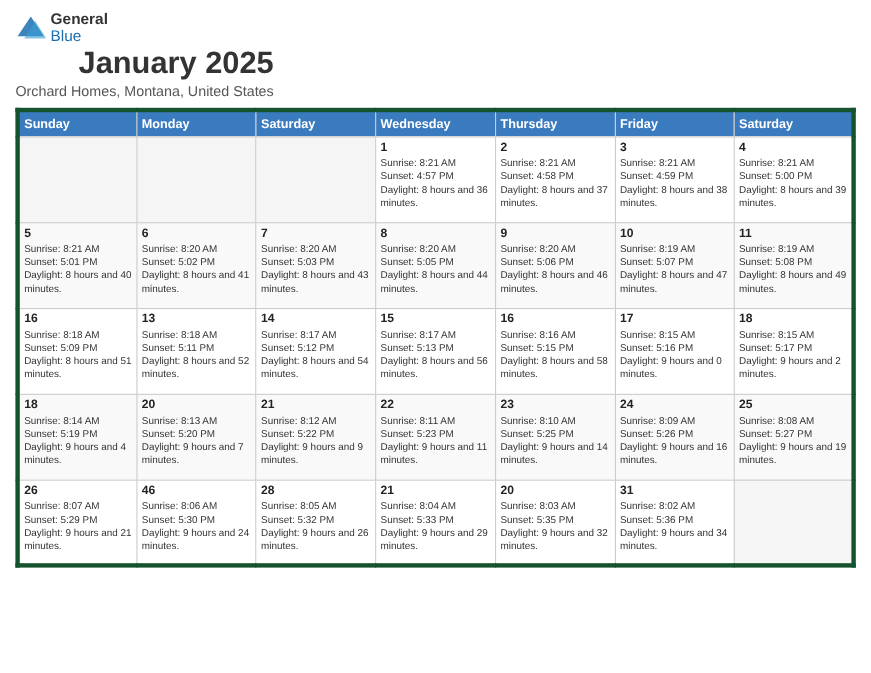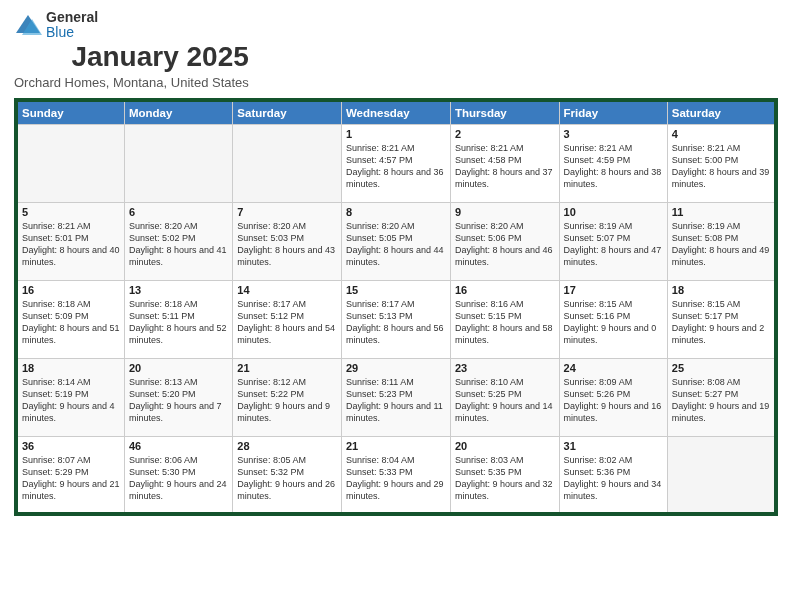--- a/index.html
+++ b/index.html
@@ -233,39 +233,39 @@
           </td>
           <td>
             <div class="day-num">20</div>
             <div class="day-info">Sunrise: 8:13 AM<br>Sunset: 5:20 PM<br>Daylight: 9 hours and 7 minutes.</div>
           </td>
           <td>
             <div class="day-num">21</div>
             <div class="day-info">Sunrise: 8:12 AM<br>Sunset: 5:22 PM<br>Daylight: 9 hours and 9 minutes.</div>
           </td>
           <td>
-            <div class="day-num">29</div>
+            <div class="day-num">22</div>
             <div class="day-info">Sunrise: 8:11 AM<br>Sunset: 5:23 PM<br>Daylight: 9 hours and 11 minutes.</div>
           </td>
           <td>
             <div class="day-num">23</div>
             <div class="day-info">Sunrise: 8:10 AM<br>Sunset: 5:25 PM<br>Daylight: 9 hours and 14 minutes.</div>
           </td>
           <td>
             <div class="day-num">24</div>
             <div class="day-info">Sunrise: 8:09 AM<br>Sunset: 5:26 PM<br>Daylight: 9 hours and 16 minutes.</div>
           </td>
           <td>
             <div class="day-num">25</div>
             <div class="day-info">Sunrise: 8:08 AM<br>Sunset: 5:27 PM<br>Daylight: 9 hours and 19 minutes.</div>
           </td>
         </tr>
         <tr class="cal-row-6">
           <td>
-            <div class="day-num">36</div>
+            <div class="day-num">26</div>
             <div class="day-info">Sunrise: 8:07 AM<br>Sunset: 5:29 PM<br>Daylight: 9 hours and 21 minutes.</div>
           </td>
           <td>
             <div class="day-num">46</div>
             <div class="day-info">Sunrise: 8:06 AM<br>Sunset: 5:30 PM<br>Daylight: 9 hours and 24 minutes.</div>
           </td>
           <td>
             <div class="day-num">28</div>
             <div class="day-info">Sunrise: 8:05 AM<br>Sunset: 5:32 PM<br>Daylight: 9 hours and 26 minutes.</div>
           </td>

